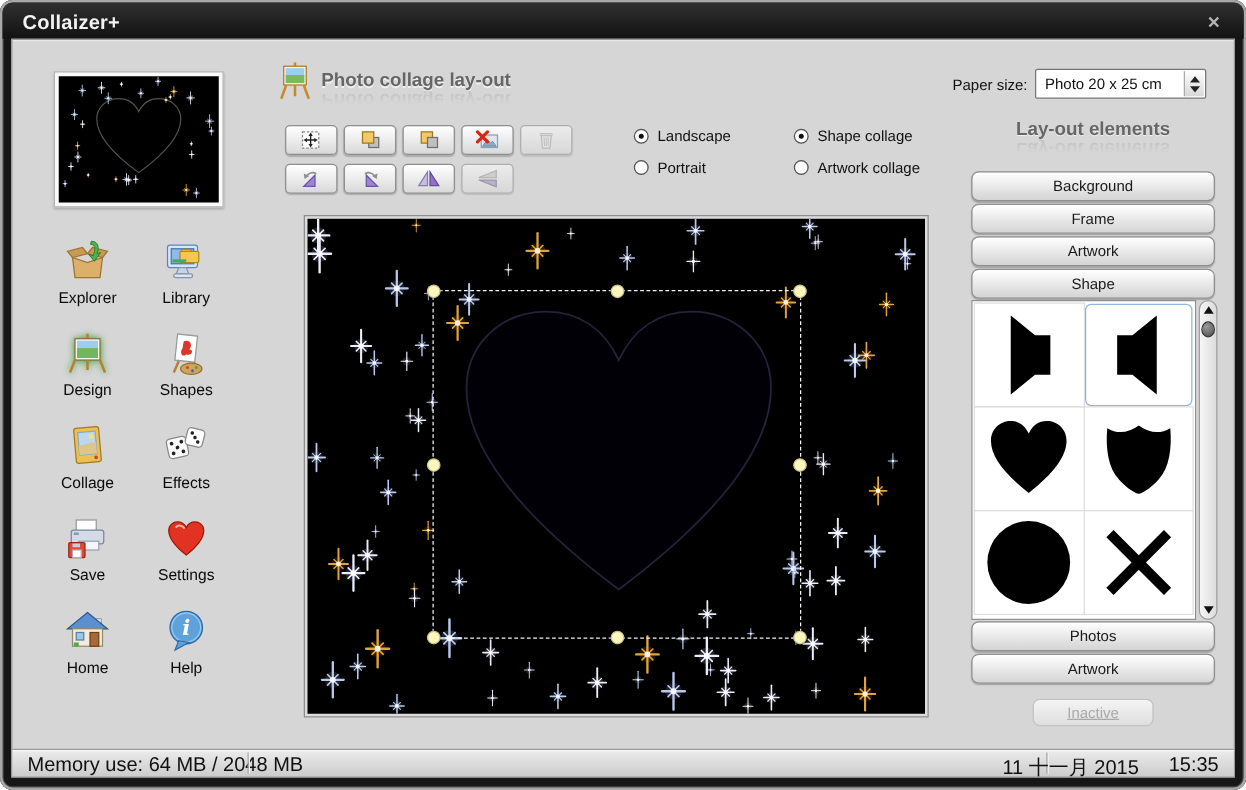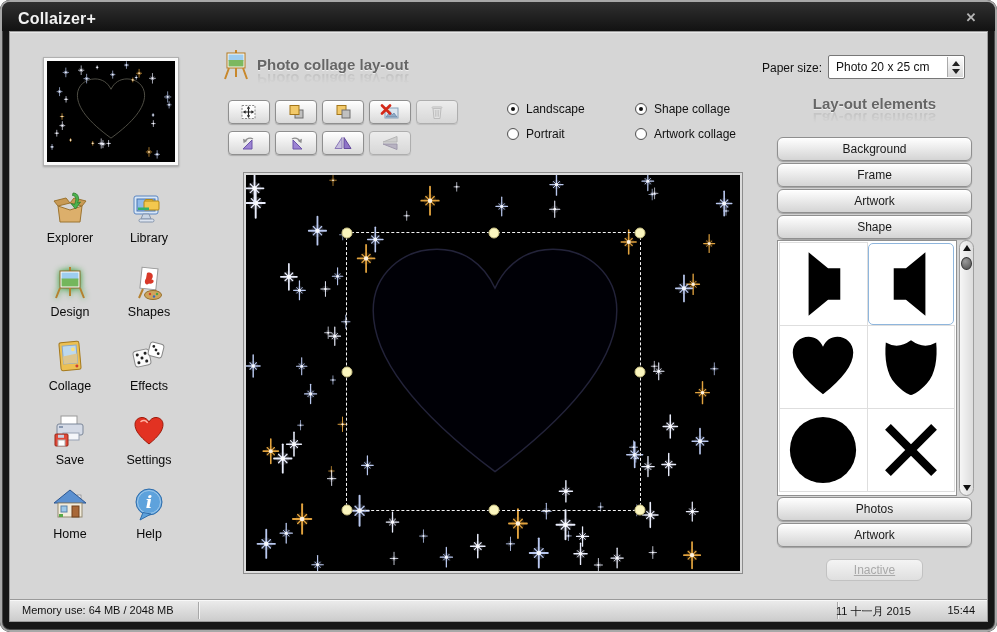--- a/index.html
+++ b/index.html
@@ -87,21 +87,21 @@
   .vscroll{ position:absolute; left:949px; top:208px; width:15px; height:256px; background:linear-gradient(90deg,#f6f6f6,#dcdcdc);
     border:1px solid #9e9e9e; border-radius:8px; }
   .vscroll .arr-up{ position:absolute; top:4px; left:3px; width:0; height:0; border-left:4px solid transparent; border-right:4px solid transparent; border-bottom:6px solid #111; cursor:pointer; }
   .vscroll .arr-down{ position:absolute; bottom:4px; left:3px; width:0; height:0; border-left:4px solid transparent; border-right:4px solid transparent; border-top:6px solid #111; cursor:pointer; }
   .vscroll .knob{ position:absolute; top:16px; left:1px; width:11px; height:13px; border-radius:50%;
     background:radial-gradient(circle at 35% 30%, #9a9a9a, #4e4e4e); border:1px solid #333; cursor:grab; }
 
   
   .statusbar{ position:absolute; left:0; bottom:0; width:100%; height:22px; background:linear-gradient(#ececec,#cccccc);
     border-top:1px solid #9a9a9a; box-shadow: inset 0 1px 0 #f8f8f8; }
-  .status-text{ position:absolute; top:4px; font-size:11px; color:#111; }
+  .status-text{ position:absolute; top:4px; font-size:16px; color:#111; }
   #mem-text{ left:12px; }
   .status-sep{ position:absolute; top:2px; width:2px; height:17px; border-left:1px solid #a8a8a8; border-right:1px solid #f4f4f4; }
   #date-text{ right:76px; }
   #time-text{ right:12px; }
 </style>
 </head>
 <body>
 
 <div class="window">
   <div class="titlebar">
@@ -1184,16 +1184,16 @@
 
     <div class="rbtn" style="top:465px">Photos</div>
     <div class="rbtn" style="top:491px">Artwork</div>
     <div class="rbtn inactive" style="top:527px">Inactive</div>
 
     <div class="statusbar">
       <span class="status-text" id="mem-text">Memory use: 64 MB / 2048 MB</span>
       <span class="status-sep" style="left:188px"></span>
       <span class="status-sep" style="right:148px"></span>
       <span class="status-text" id="date-text">11 十一月 2015</span>
-      <span class="status-text" id="time-text">15:44</span>
+      <span class="status-text" id="time-text">15:35</span>
     </div>
   </div>
 </div>
 
 </body></html>

